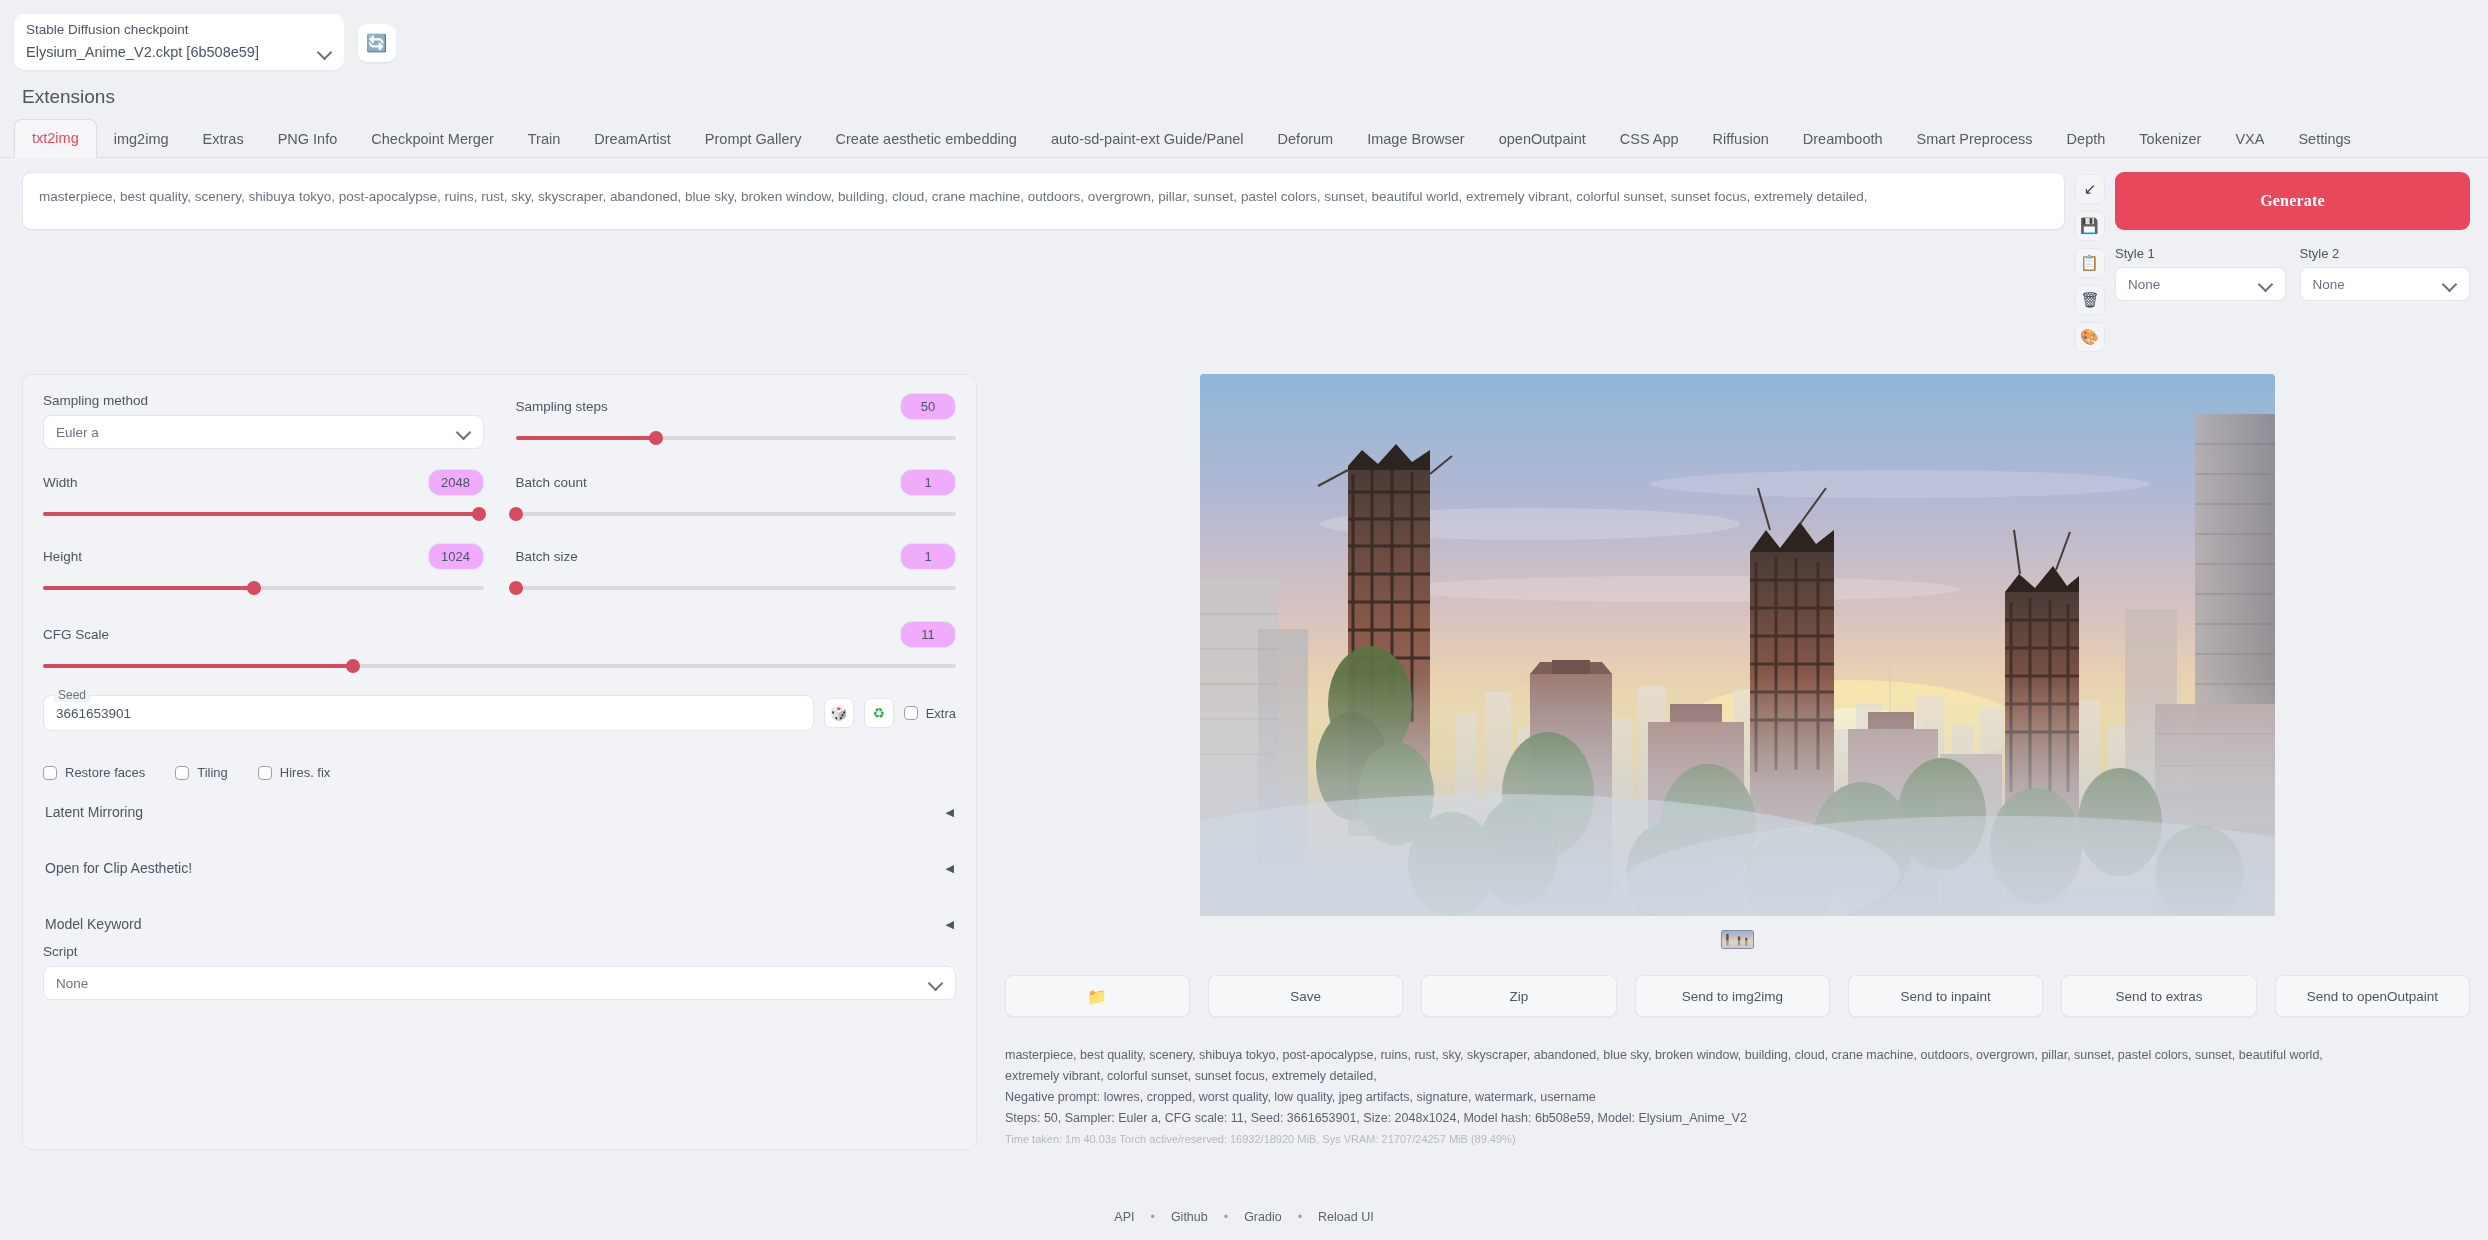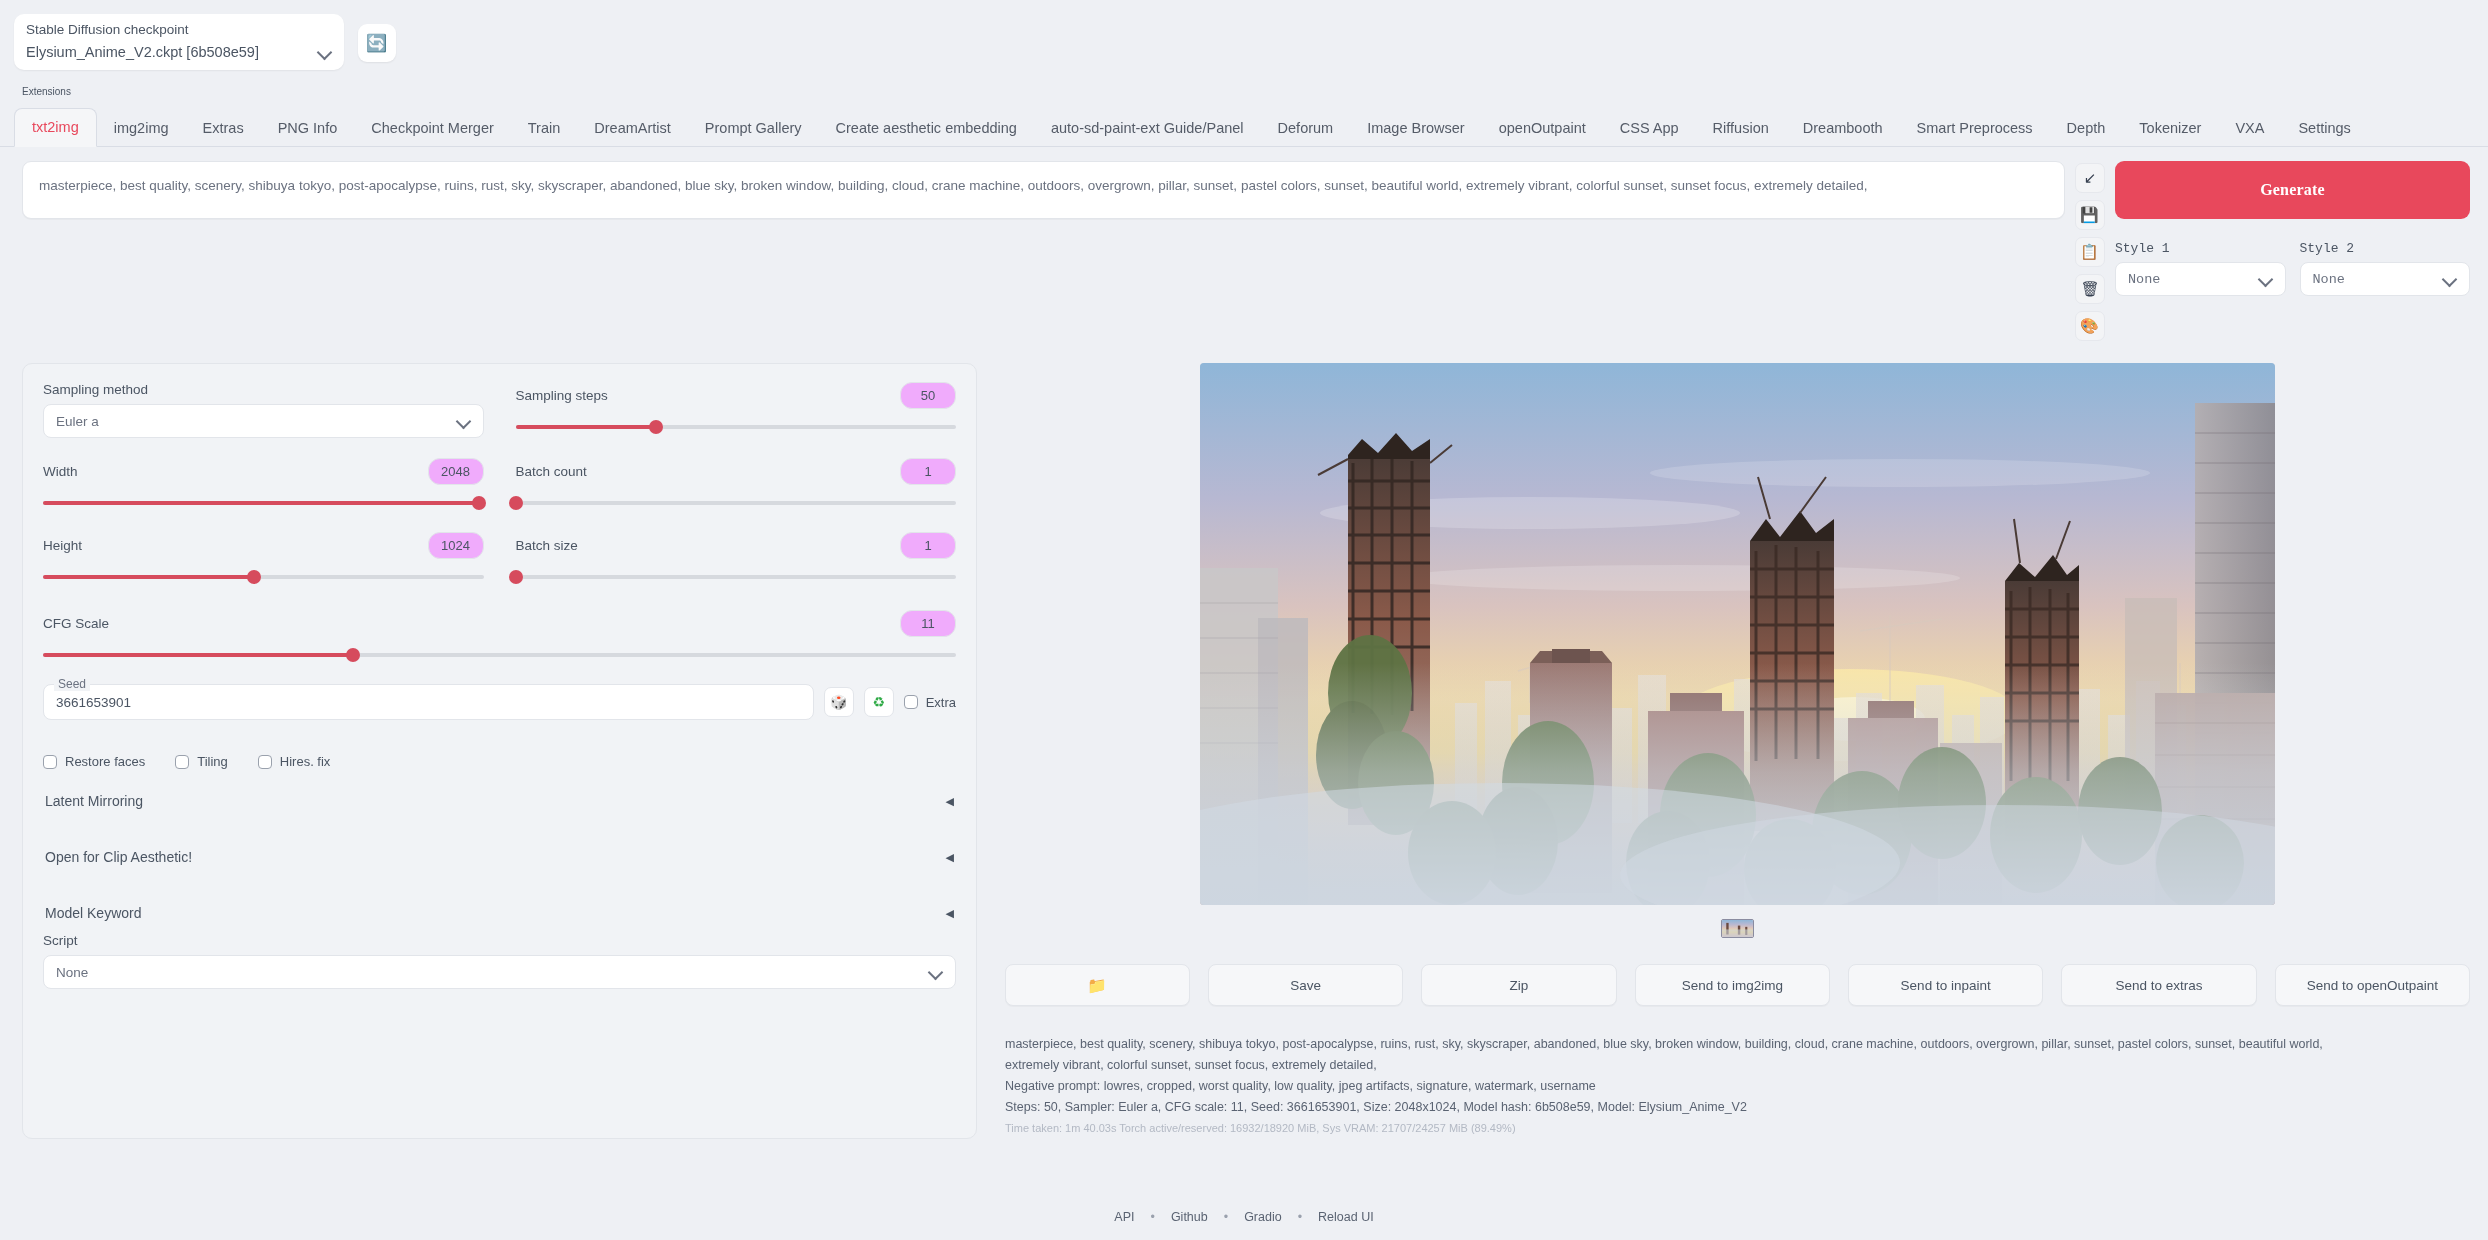--- a/index.html
+++ b/index.html
@@ -30,21 +30,21 @@
     content:""; position:absolute; left:1px; top:2px;
     width:9px; height:9px; border-right:2px solid #6b7280; border-bottom:2px solid #6b7280;
     transform: rotate(45deg);
   }
   .icon-btn {
     width: 38px; height: 38px; background:#fff; border-radius: 9px;
     display:flex; align-items:center; justify-content:center;
     box-shadow: 0 1px 2px rgba(0,0,0,.07); margin-top: 10px;
     font-size: 17px; cursor:pointer;
   }
-  .ext-label { font-size: 10px; color:#4b5563; padding: 16px 0 0 22px; }
+  .ext-label { font-size: 19px; color:#4b5563; padding: 16px 0 0 22px; }
 
   
   .tabbar {
     display:flex; align-items:flex-end; gap: 0px;
     border-bottom: 1px solid #d9dde5;
     margin: 10px 0 0 0; padding-left: 14px; height: 40px;
   }
   .tab {
     font-size: 14.5px; color:#555c68; padding: 10px 17px 11px 17px;
     white-space:nowrap; cursor:pointer; border-radius: 8px 8px 0 0;
@@ -71,21 +71,21 @@
     border-radius: 7px; display:flex; align-items:center; justify-content:center;
     font-size: 15px; cursor:pointer;
   }
   .gen-col { width: 355px; flex: 0 0 auto; }
   .generate-btn {
     width: 100%; height: 58px; background:#e8485c; color:#fff;
     border:none; border-radius: 9px; font-size: 16px; font-weight: bold;
     font-family: Liberation Serif, serif; cursor:pointer;
     letter-spacing: .2px;
   }
-  .styles-row { display:flex; gap: 14px; margin-top: 22px; font-family: Liberation Mono, monospace; }
+  .styles-row { display:flex; gap: 14px; margin-top: 16px; }
   .style-field { flex:1 1 0; }
   .style-label { font-size: 13px; color:#4b5563; margin-bottom: 6px; }
   .style-select {
     background:#fff; border:1px solid #e2e5ea; border-radius: 8px;
     height: 34px; display:flex; align-items:center; justify-content:space-between;
     padding: 0 12px; font-size: 13.5px; color:#6b7280; cursor:pointer;
   }
 
   
   .body-row { display:flex; padding: 22px 18px 0 22px; gap: 28px; }

